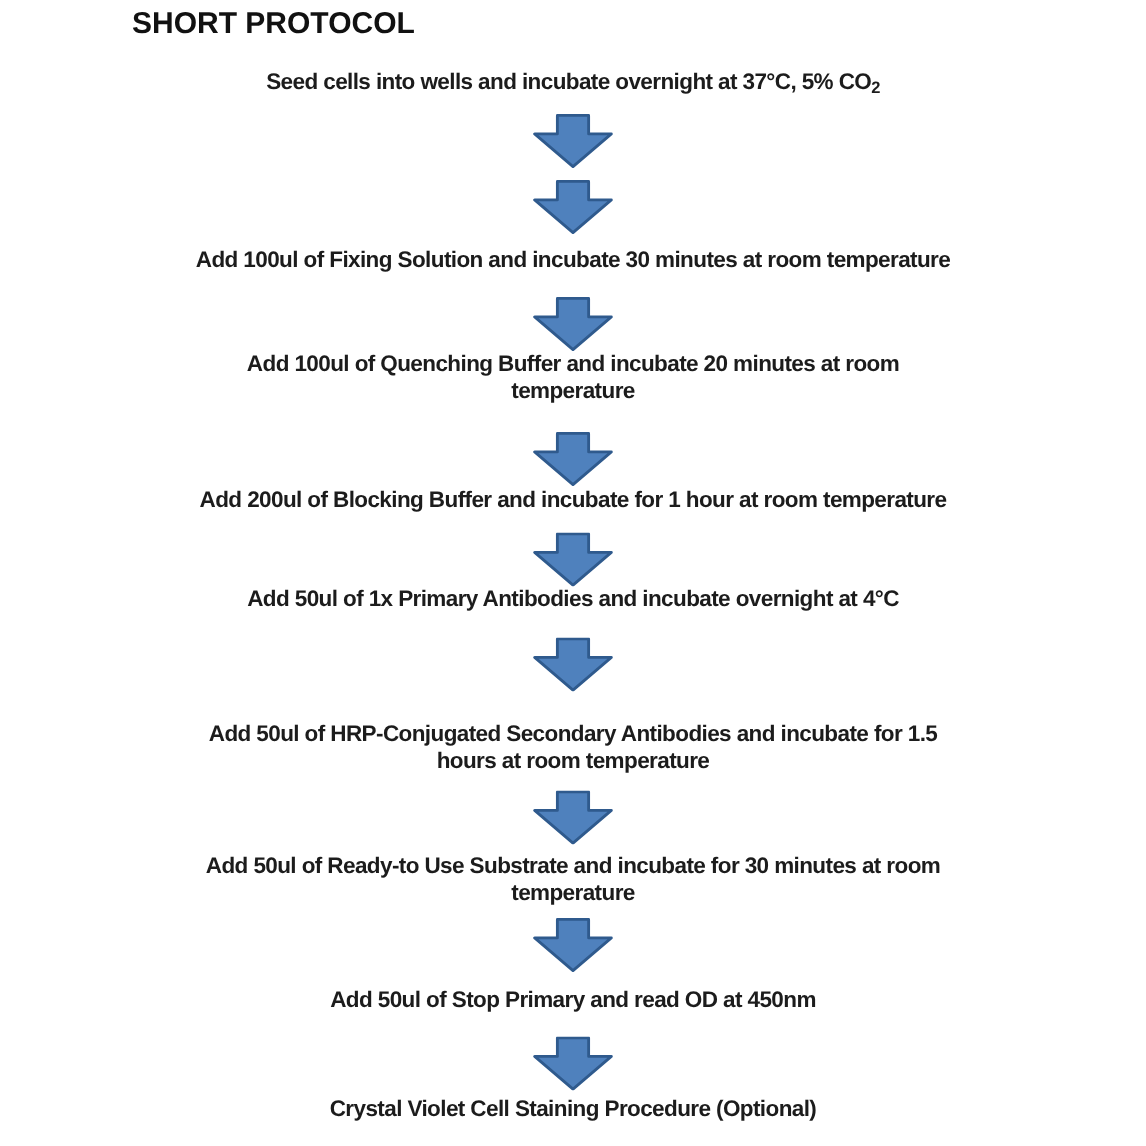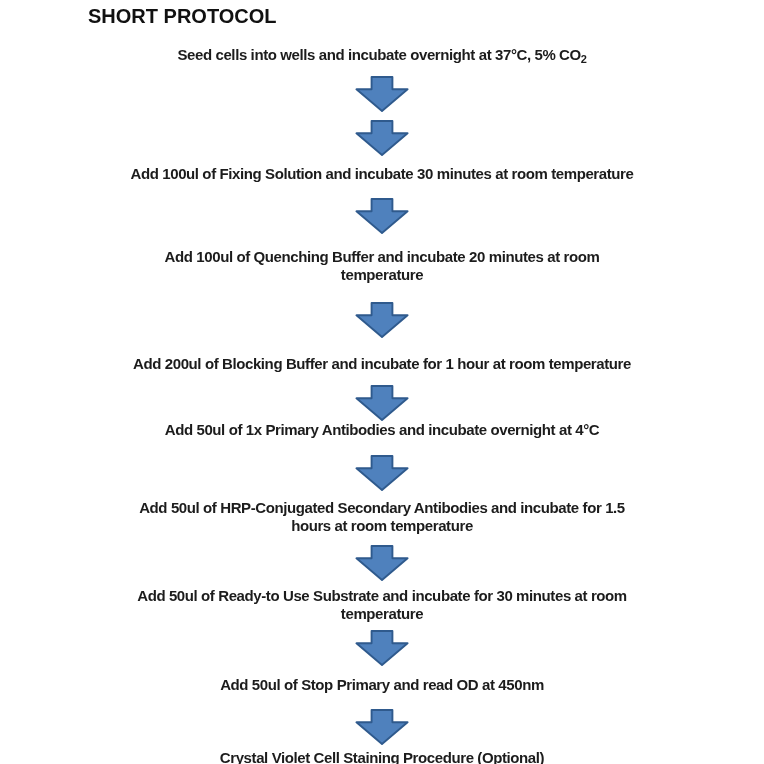--- a/index.html
+++ b/index.html
@@ -61,33 +61,33 @@
       <svg class="arrow" viewBox="0 0 56 38" style="margin-top: 12px;">
         <polygon points="17,1 39,1 39,14 55,14 28,37 1,14 17,14" fill="#4f81bd" stroke="#2f5a8d" stroke-width="2" stroke-linejoin="round"></polygon>
       </svg>
       <svg class="arrow" viewBox="0 0 56 38" style="margin-top: 8px;">
         <polygon points="17,1 39,1 39,14 55,14 28,37 1,14 17,14" fill="#4f81bd" stroke="#2f5a8d" stroke-width="2" stroke-linejoin="round"></polygon>
       </svg>
       <div class="step" style="margin-top: 9px;">Add 100ul of Fixing Solution and incubate 30 minutes at room temperature</div>
       <svg class="arrow" viewBox="0 0 56 38" style="margin-top: 15px;">
         <polygon points="17,1 39,1 39,14 55,14 28,37 1,14 17,14" fill="#4f81bd" stroke="#2f5a8d" stroke-width="2" stroke-linejoin="round"></polygon>
       </svg>
-      <div class="step" style="margin-top: 14px;">Add 100ul of Quenching Buffer and incubate 20 minutes at room<br>temperature</div>
+      <div class="step" style="margin-top: 0;">Add 100ul of Quenching Buffer and incubate 20 minutes at room<br>temperature</div>
       <svg class="arrow" viewBox="0 0 56 38" style="margin-top: 18px;">
         <polygon points="17,1 39,1 39,14 55,14 28,37 1,14 17,14" fill="#4f81bd" stroke="#2f5a8d" stroke-width="2" stroke-linejoin="round"></polygon>
       </svg>
-      <div class="step" style="margin-top: 17px;">Add 200ul of Blocking Buffer and incubate for 1 hour at room temperature</div>
+      <div class="step" style="margin-top: 1px;">Add 200ul of Blocking Buffer and incubate for 1 hour at room temperature</div>
       <svg class="arrow" viewBox="0 0 56 38" style="margin-top: 12px;">
         <polygon points="17,1 39,1 39,14 55,14 28,37 1,14 17,14" fill="#4f81bd" stroke="#2f5a8d" stroke-width="2" stroke-linejoin="round"></polygon>
       </svg>
       <div class="step" style="margin-top: 0;">Add 50ul of 1x Primary Antibodies and incubate overnight at 4°C</div>
       <svg class="arrow" viewBox="0 0 56 38" style="margin-top: 16px;">
         <polygon points="17,1 39,1 39,14 55,14 28,37 1,14 17,14" fill="#4f81bd" stroke="#2f5a8d" stroke-width="2" stroke-linejoin="round"></polygon>
       </svg>
-      <div class="step" style="margin-top: 8px;">Add 50ul of HRP-Conjugated Secondary Antibodies and incubate for 1.5<br>hours at room temperature</div>
+      <div class="step" style="margin-top: 20px;">Add 50ul of HRP-Conjugated Secondary Antibodies and incubate for 1.5<br>hours at room temperature</div>
       <svg class="arrow" viewBox="0 0 56 38" style="margin-top: 10px;">
         <polygon points="17,1 39,1 39,14 55,14 28,37 1,14 17,14" fill="#4f81bd" stroke="#2f5a8d" stroke-width="2" stroke-linejoin="round"></polygon>
       </svg>
       <div class="step" style="margin-top: 6px;">Add 50ul of Ready-to Use Substrate and incubate for 30 minutes at room<br>temperature</div>
       <svg class="arrow" viewBox="0 0 56 38" style="margin-top: 7px;">
         <polygon points="17,1 39,1 39,14 55,14 28,37 1,14 17,14" fill="#4f81bd" stroke="#2f5a8d" stroke-width="2" stroke-linejoin="round"></polygon>
       </svg>
       <div class="step" style="margin-top: 10px;">Add 50ul of Stop Primary and read OD at 450nm</div>
       <svg class="arrow" viewBox="0 0 56 38" style="margin-top: 15px;">
         <polygon points="17,1 39,1 39,14 55,14 28,37 1,14 17,14" fill="#4f81bd" stroke="#2f5a8d" stroke-width="2" stroke-linejoin="round"></polygon>

